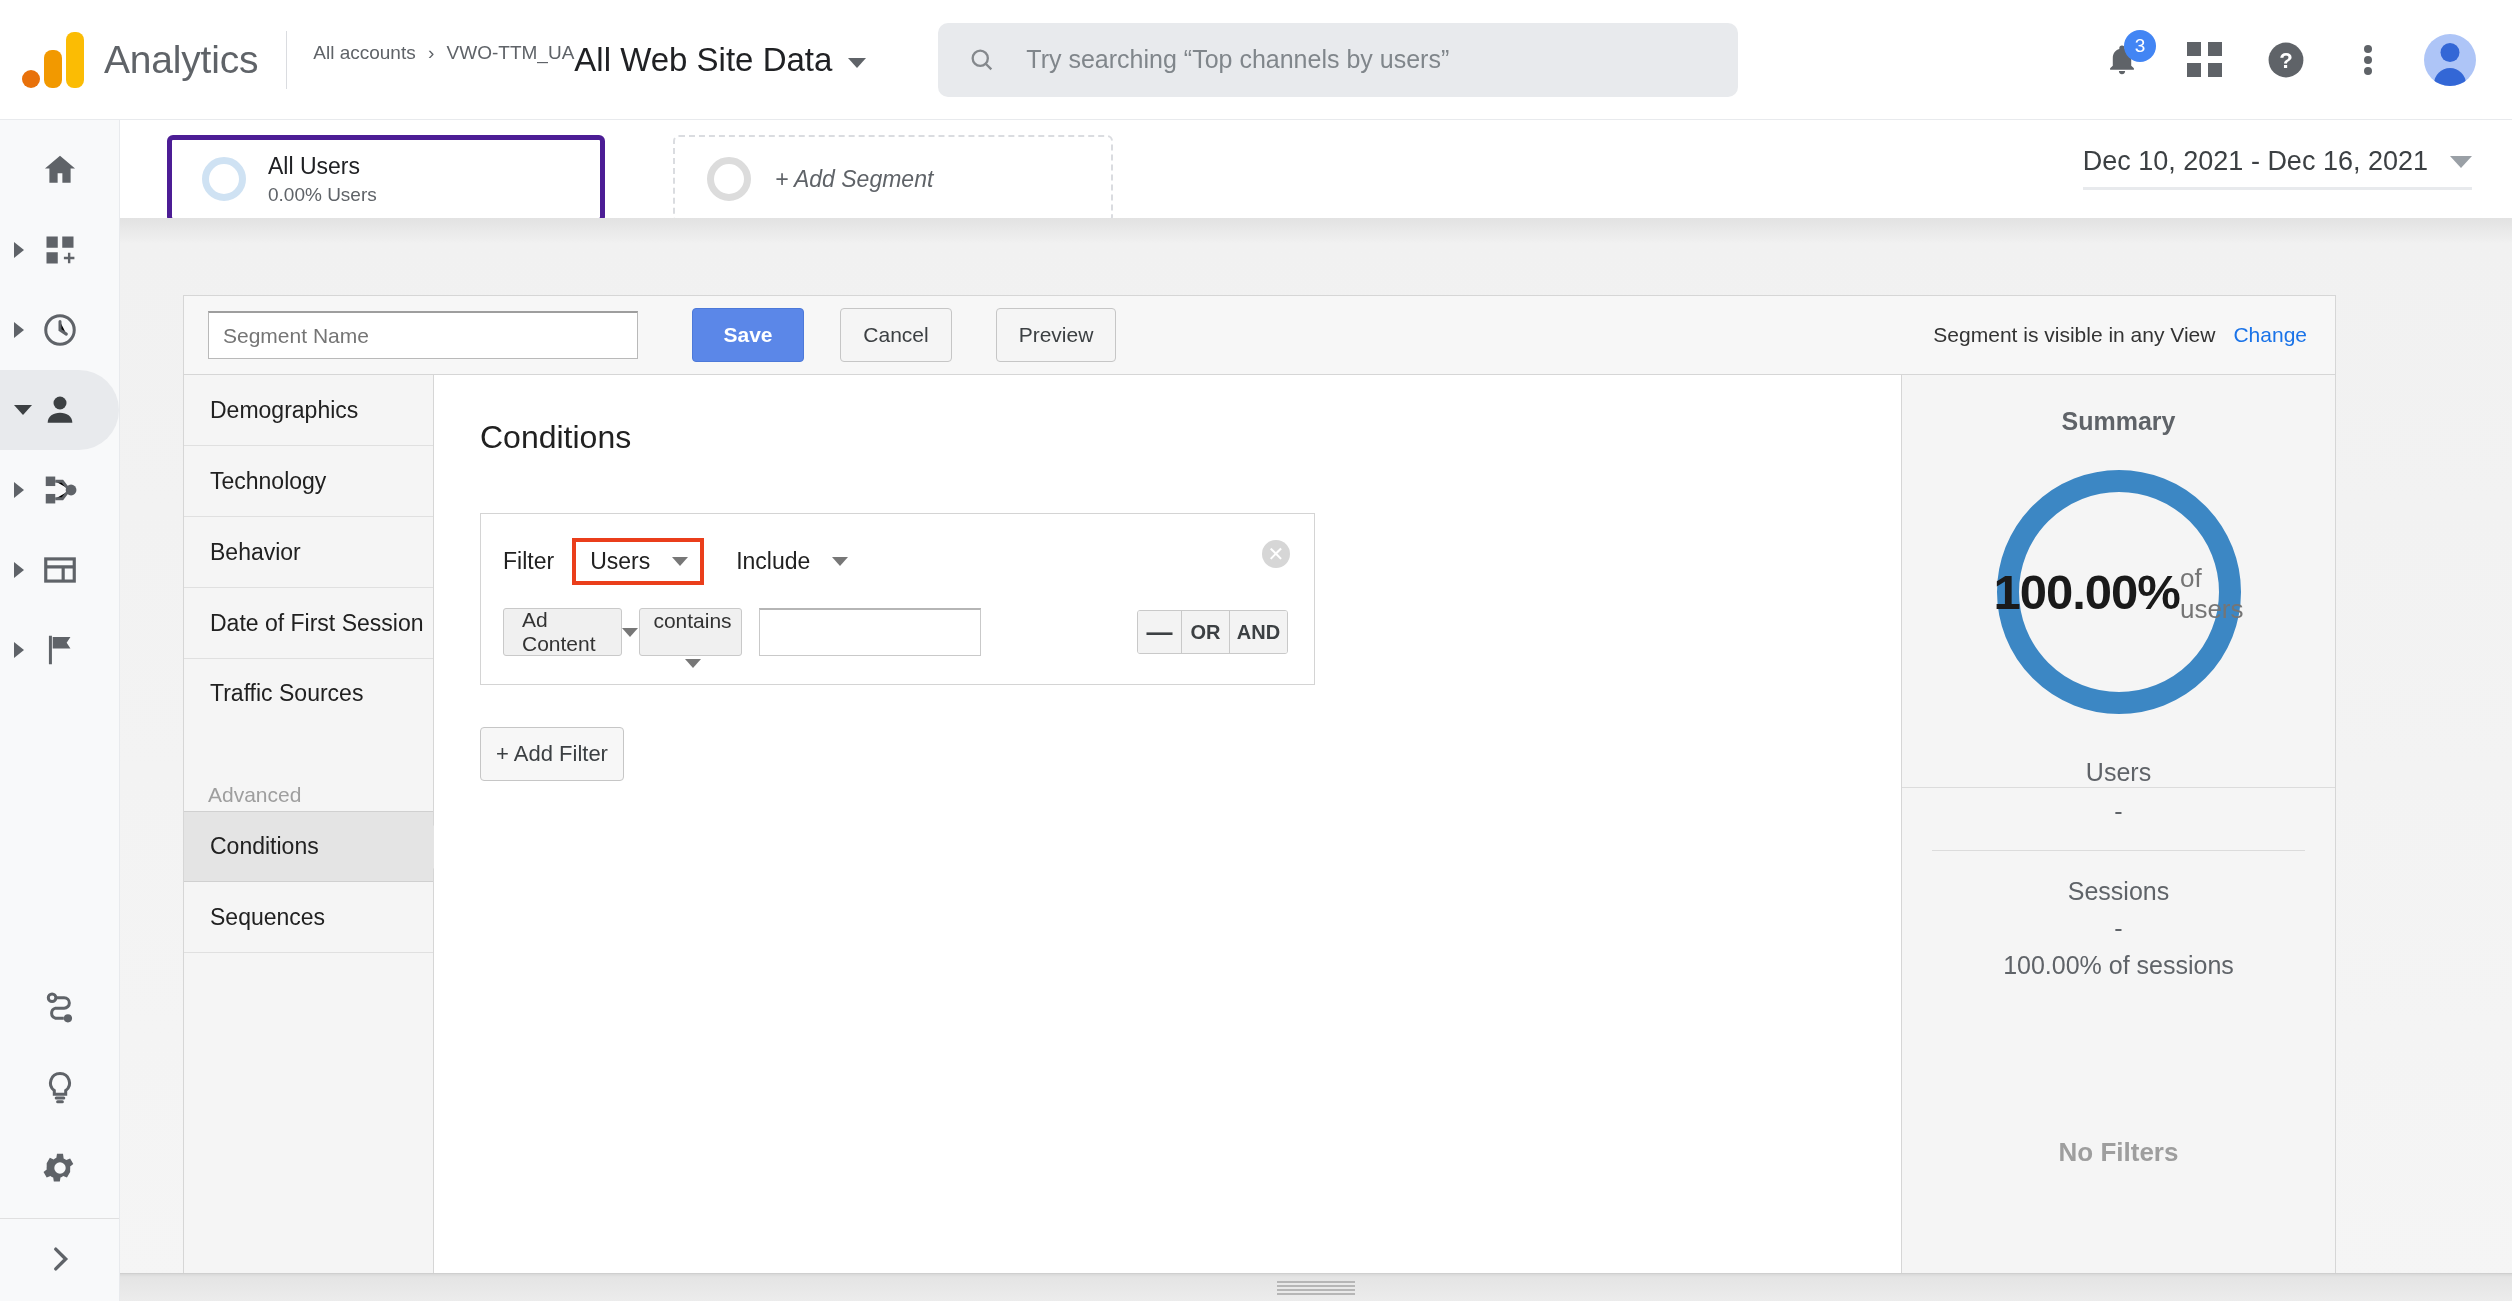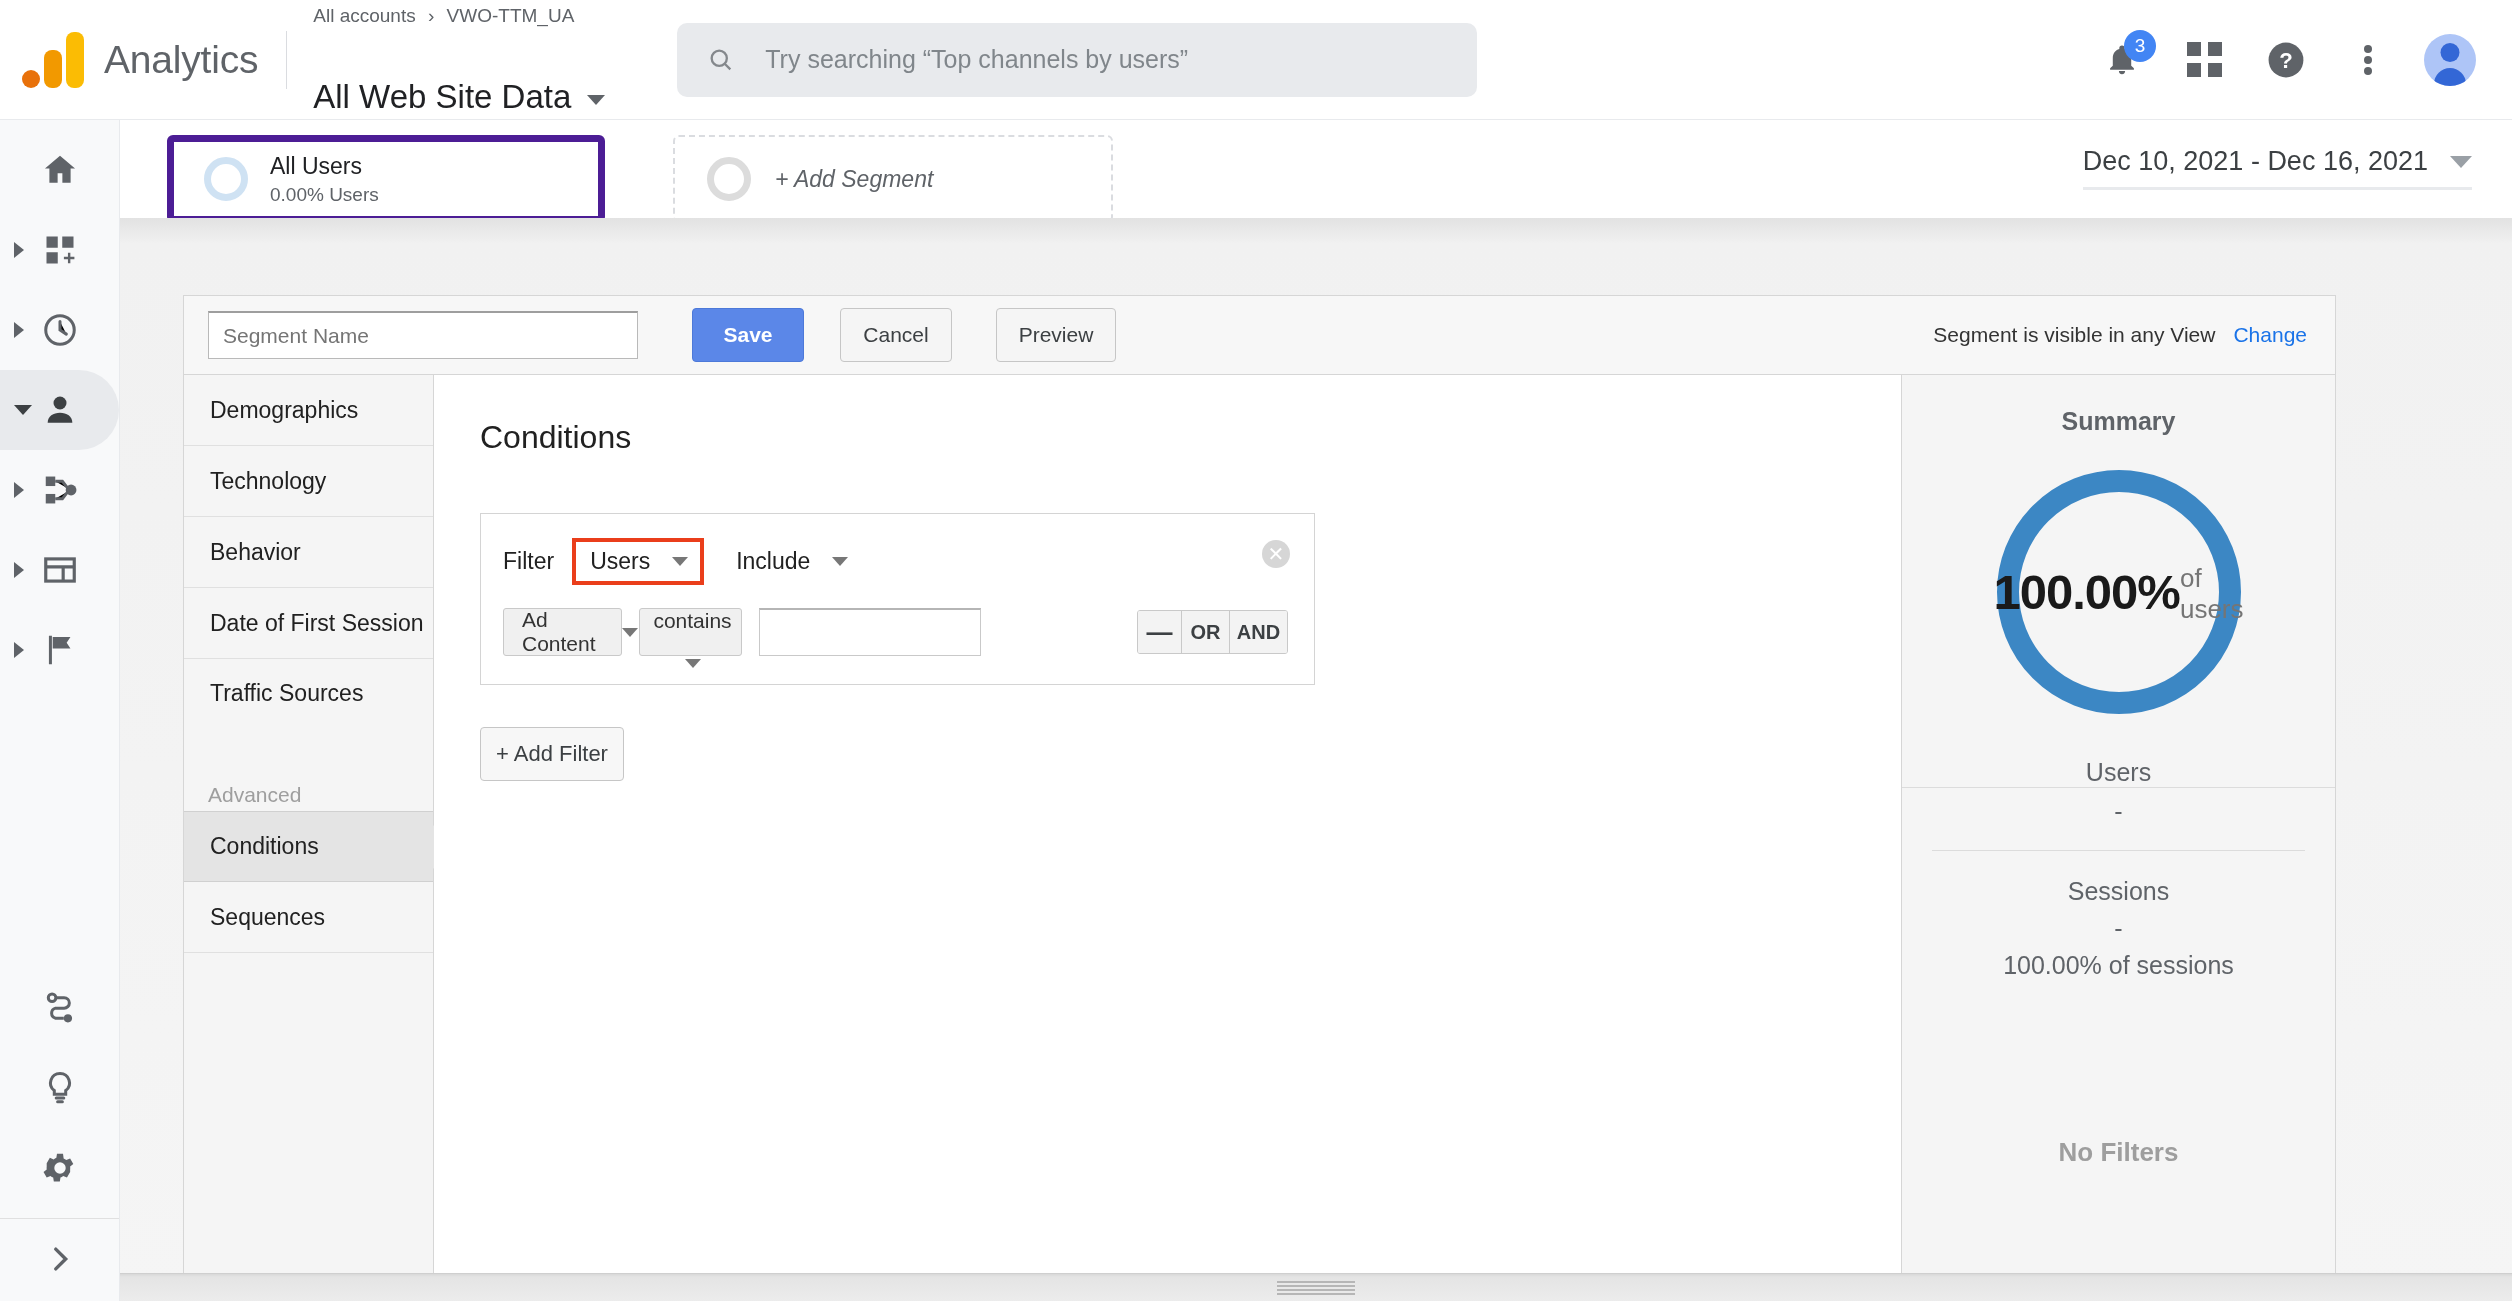--- a/index.html
+++ b/index.html
@@ -20,21 +20,21 @@
   .ga-logo{ width:60px; height:56px; margin-left:22px; position:relative; flex:none; }
   .bar-a,.bar-b,.bar-c{ position:absolute; bottom:0; border-radius:8px; }
   .bar-a{ left:0;  width:18px; height:18px; border-radius:50%; background:#e8710a; }
   .bar-b{ left:22px; width:18px; height:38px; background:#f29900; }
   .bar-c{ left:44px; width:18px; height:56px; background:#fbbc04; }
   .brand{
     font-size:39px; color:#5f6368; font-weight:400;
     margin-left:22px; letter-spacing:-.2px; white-space:nowrap;
   }
   .divider-v{ width:1px; height:58px; background:#dadce0; margin:0 26px 0 28px; }
-  .acct{ display:flex; flex-direction:column; justify-content:center; min-width:0;gap:48px;}
+  .acct{ display:flex; flex-direction:row; justify-content:center; min-width:0;}
   .crumbs{ font-size:19px; color:#5f6368; line-height:26px; white-space:nowrap; }
   .crumbs .sep{ margin:0 7px; }
   .viewline{ display:flex; align-items:center; }
   .viewname{ font-size:33px; color:#202124; font-weight:400; line-height:40px; white-space:nowrap;}
   .caret-dn{
     width:0;height:0;border-left:9px solid transparent;border-right:9px solid transparent;
     border-top:10px solid #5f6368; margin-left:16px; margin-top:6px;
   }
   .searchwrap{
     margin-left:72px; width:800px; height:74px; background:#e8eaed; border-radius:10px;
@@ -78,21 +78,21 @@
   }
   .rail-item.active{ background:#e8eaed; border-radius:0 40px 40px 0; color:#202124; }
   .rail-sep{ height:1px; background:#e0e0e0; margin:10px 0 0 0; }
 
   
   .segstrip{
     position:absolute; top:120px; left:120px; width:2392px; height:98px; background:#fff;
   }
   .segcard{
     position:absolute; top:15px; left:47px; width:438px; height:88px;
-    border:7px solid #4c1d95; border-radius:6px; display:flex; align-items:center; padding-left:30px;
+    border:5px solid #4c1d95; border-radius:6px; display:flex; align-items:center; padding-left:30px;
   }
   .ring{ width:44px;height:44px;border-radius:50%;border:7px solid #cfe2f3; flex:none;}
   .ring.grey{ border-color:#dcdcdc; }
   .segtxt{ margin-left:22px; }
   .segtxt .t1{ font-size:23px; color:#202124; line-height:28px;}
   .segtxt .t2{ font-size:19px; color:#5f6368; line-height:24px; margin-top:3px;}
   .segadd{
     position:absolute; top:15px; left:553px; width:440px; height:88px;
     border:2px dashed #dadce0; border-radius:6px; display:flex; align-items:center; padding-left:32px;
   }

